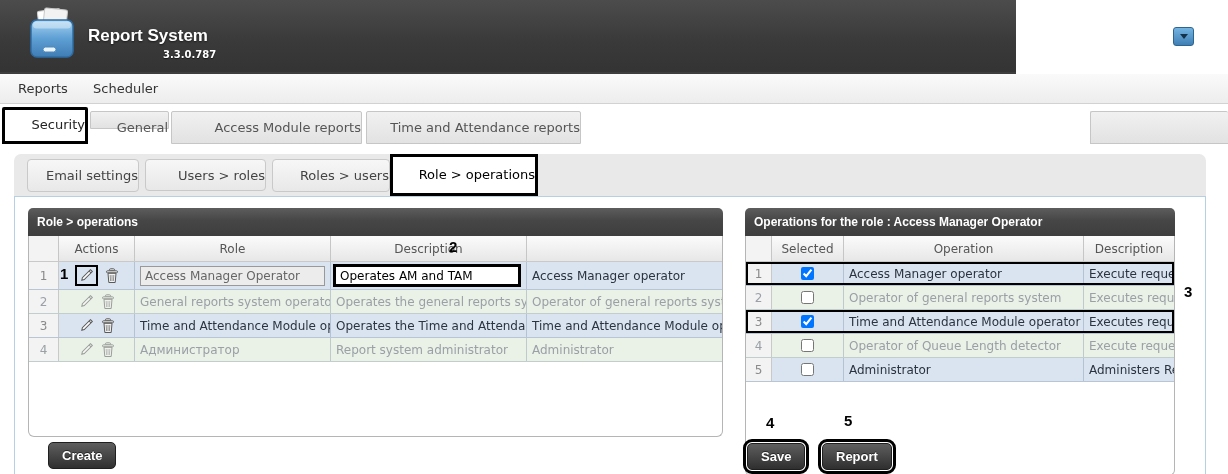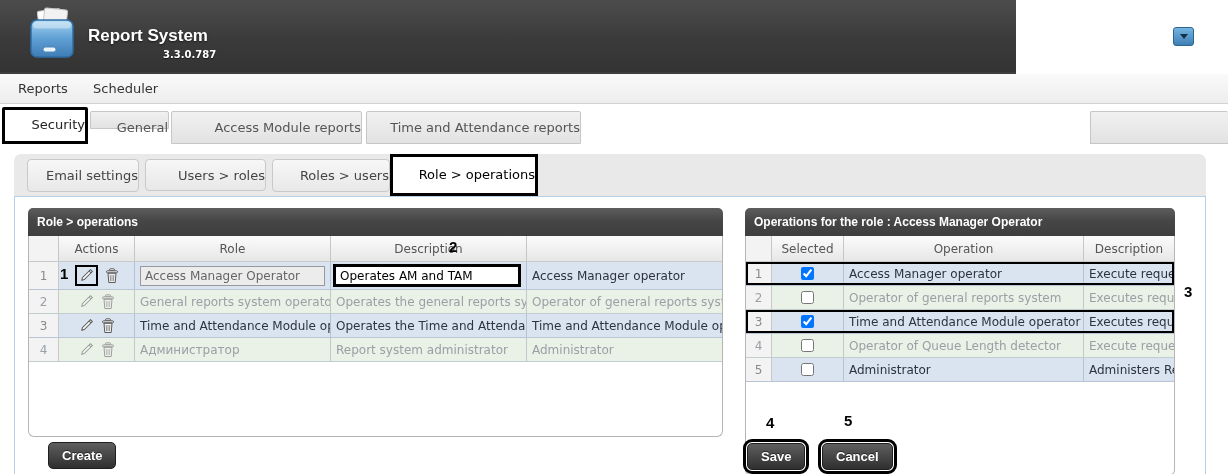--- a/index.html
+++ b/index.html
@@ -324,19 +324,19 @@
           <input type="checkbox" class="chk" style="">
         </div>
       <div class="tcell c-op">Administrator</div>
       <div class="tcell c-dsc">Administers Re</div>
     </div>
   </div>
 </div>
 
 <button class="btn btn-create">Create</button>
 <button class="btn btn-save">Save</button>
-<button class="btn btn-cancel">Cancel</button>
+<button class="btn btn-cancel">Report</button>
 
 <div class="ann ann1">1</div>
 <div class="ann ann2">2</div>
 <div class="ann ann3">3</div>
 <div class="ann ann4">4</div>
 <div class="ann ann5">5</div>
 
 </body></html>

